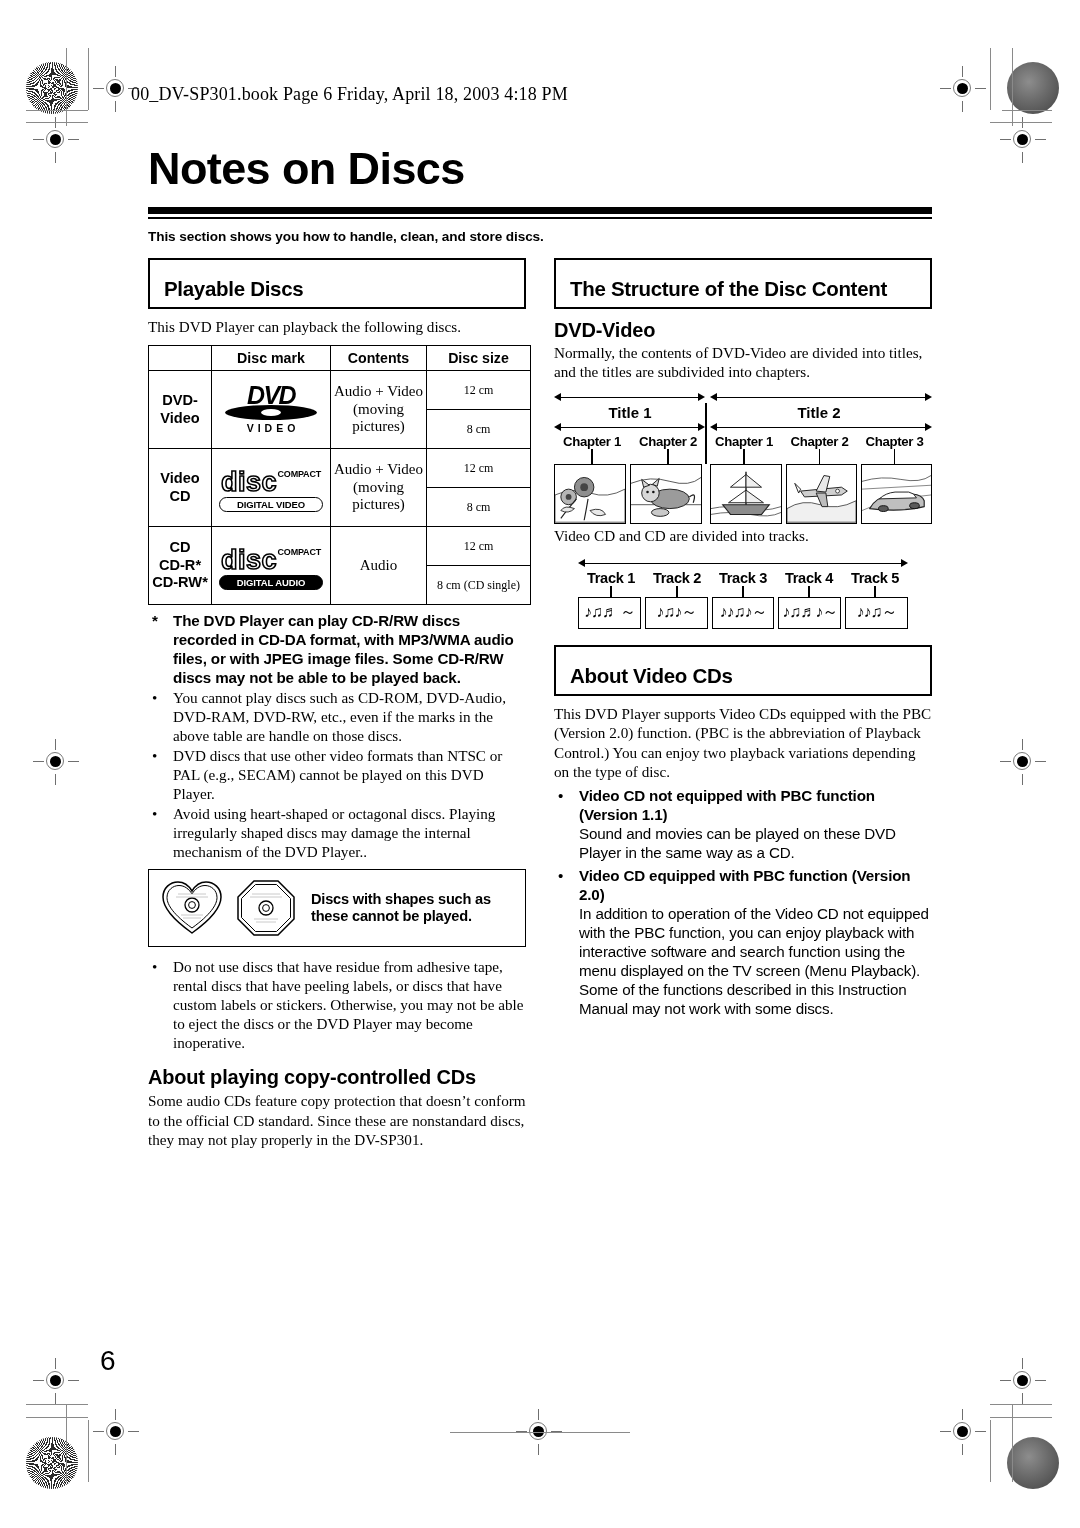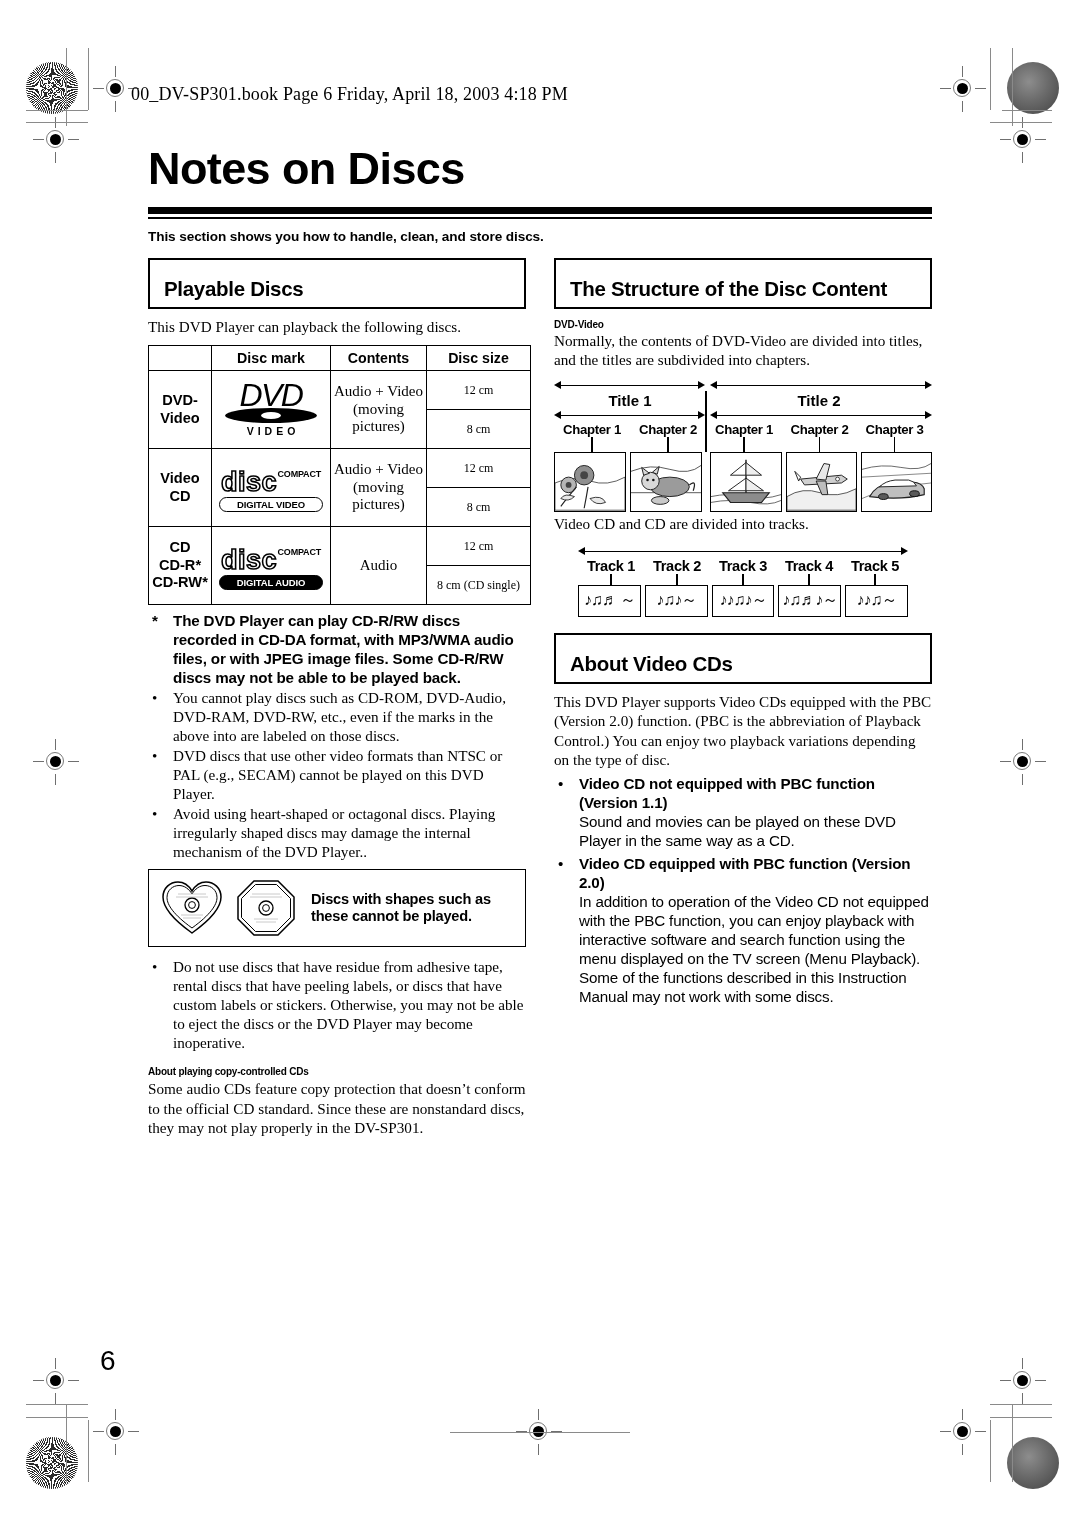--- a/index.html
+++ b/index.html
@@ -34,34 +34,34 @@
   .titlerule .thin{height:1.6px;background:#000;margin-top:3px;}
   .lede{font-family:"Liberation Sans",sans-serif;font-weight:bold;font-size:13.6px;margin-top:10px;letter-spacing:-.1px;}
 
   .cols{display:flex;gap:28px;margin-top:14px;}
   .col{width:378px;}
 
   .secbox{border:2.4px solid #000;padding:17px 0 6px 14px;}
   .secbox span{font-family:"Liberation Sans",sans-serif;font-weight:bold;font-size:20.5px;letter-spacing:-.3px;}
 
   p.body{font-size:15.2px;line-height:1.28;margin:8px 0 0 0;}
-  h3.sub{font-family:"Liberation Sans",sans-serif;font-weight:bold;font-size:10px;margin:14px 0 1px 0;letter-spacing:-.2px;}
+  h3.sub{font-family:"Liberation Sans",sans-serif;font-weight:bold;font-size:20px;margin:14px 0 1px 0;letter-spacing:-.2px;}
 
   
   table.discs{border-collapse:collapse;width:378px;margin-top:9px;table-layout:fixed;}
   table.discs td,table.discs th{border:1.3px solid #000;text-align:center;vertical-align:middle;}
   table.discs th{font-family:"Liberation Sans",sans-serif;font-weight:bold;font-size:14.2px;padding:4px 0;}
   .c1{width:62px;} .c2{width:118px;} .c3{width:95px;} .c4{width:103px;}
   td.typ{font-family:"Liberation Sans",sans-serif;font-weight:bold;font-size:14.6px;line-height:1.2;}
   td.cont{font-size:15px;line-height:1.18;}
   td.size{font-size:12px;height:36px;}
 
   
   .dvdlogo{width:96px;margin:4px auto;}
-  .dvdlogo .top{font-family:"Liberation Sans",sans-serif;font-weight:normal;font-style:italic;font-size:32px;line-height:.84;letter-spacing:-1.6px;text-align:center;}
+  .dvdlogo .top{font-family:"Liberation Sans",sans-serif;font-weight:bold;font-style:italic;font-size:25px;line-height:.84;letter-spacing:-1.6px;text-align:center;}
   .dvdlogo .ell{width:92px;height:15px;background:#000;border-radius:50%;margin:-1px auto 0;position:relative;}
   .dvdlogo .ell:after{content:"";position:absolute;left:36px;top:4px;width:20px;height:7px;background:#fff;border-radius:50%;}
   .dvdlogo .bot{font-family:"Liberation Sans",sans-serif;font-weight:bold;font-size:10.5px;letter-spacing:4px;text-align:center;margin-top:2px;padding-left:4px;}
 
   .cdlogo{width:104px;margin:3px auto;position:relative;}
   .cdlogo .cmp{font-family:"Liberation Sans",sans-serif;font-weight:bold;font-size:9px;letter-spacing:-.2px;position:absolute;right:2px;top:0;}
   .cdlogo .disc{font-family:"Liberation Sans",sans-serif;font-weight:bold;font-size:27px;line-height:1;letter-spacing:.5px;
     color:#fff;-webkit-text-stroke:1.6px #000;text-stroke:1.6px #000;margin-top:9px;text-align:left;padding-left:2px;}
   .cdlogo .tagline{border:1.6px solid #000;border-radius:8px;font-family:"Liberation Sans",sans-serif;font-weight:bold;
     font-size:9.5px;text-align:center;padding:1px 0;margin-top:1px;letter-spacing:-.1px;}
@@ -314,21 +314,21 @@
         </tbody>
           </table>
 
         <ul class="bl">
           <li class="bold">
             <span class="mk">*</span>
             <span>The DVD Player can play CD-R/RW discs recorded in CD-DA format, with MP3/WMA audio files, or with JPEG image files. Some CD-R/RW discs may not be able to be played back.</span>
           </li>
           <li>
             <span class="mk">•</span>
-            <span>You cannot play discs such as CD-ROM, DVD-Audio, DVD-RAM, DVD-RW, etc., even if the marks in the above into are labeled on those discs.</span>
+            <span>You cannot play discs such as CD-ROM, DVD-Audio, DVD-RAM, DVD-RW, etc., even if the marks in the above table are handle on those discs.</span>
           </li>
           <li>
             <span class="mk">•</span>
             <span>DVD discs that use other video formats than NTSC or PAL (e.g., SECAM) cannot be played on this DVD Player.</span>
           </li>
           <li>
             <span class="mk">•</span>
             <span>Avoid using heart-shaped or octagonal discs. Playing irregularly shaped discs may damage the internal mechanism of the DVD Player..</span>
           </li>
         </ul>

